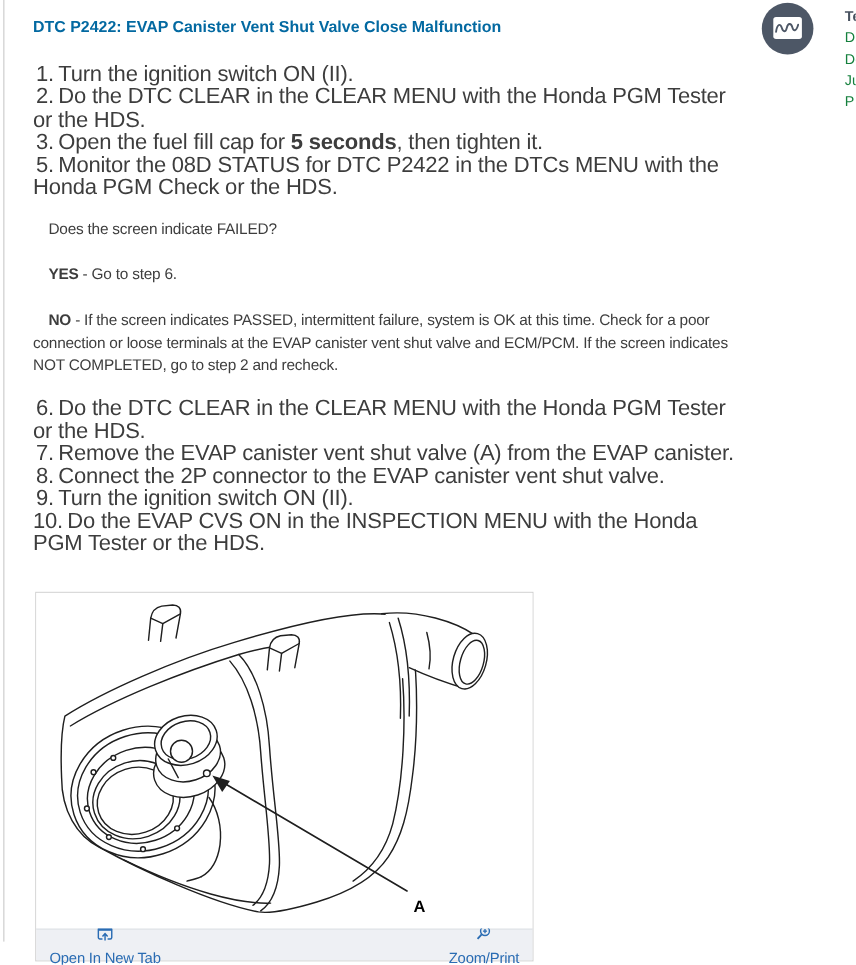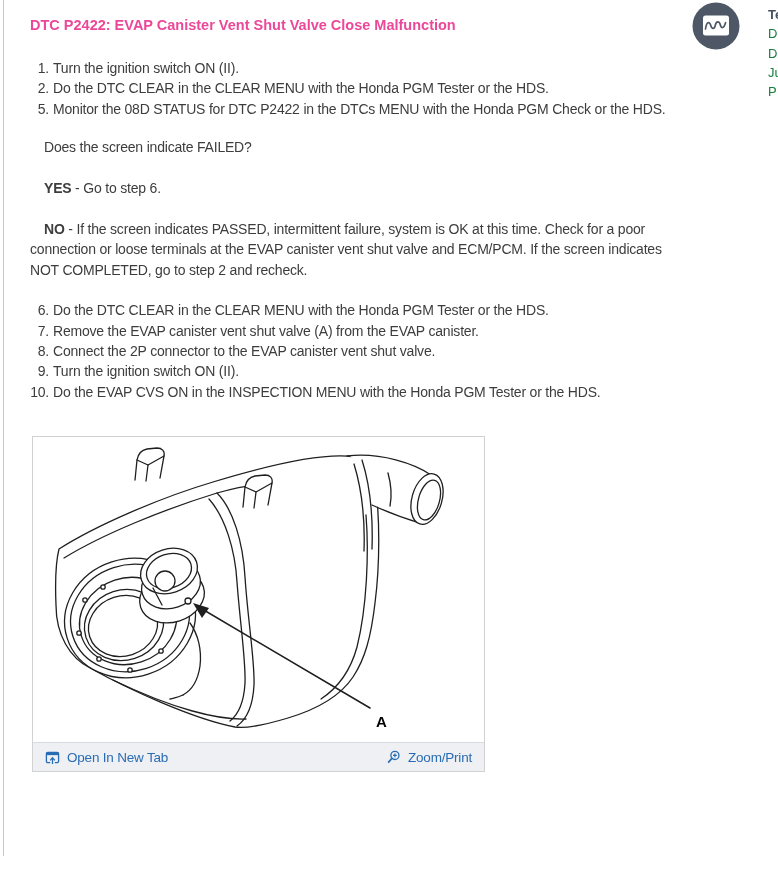--- a/index.html
+++ b/index.html
@@ -2,56 +2,57 @@
 <html><head>
 <meta charset="utf-8">
 <style>
   html,body{margin:0;padding:0;}
   body{
     width:778px;height:877px;background:#ffffff;position:relative;overflow:hidden;
     font-family:"Liberation Sans",sans-serif;color:#3d3d3d;
   }
   .left-border{position:absolute;left:3px;top:0;width:1px;height:856px;background:#c9c9c9;}
   .content{position:absolute;left:30px;top:0;width:642px;}
-  .page-title{font-size:14.5px;font-weight:bold;color:#ec4899;margin:17px 0 0 0;line-height:16px;}
+  .page-title{font-size:14.5px;font-weight:bold;color:#0369a1;margin:17px 0 0 0;line-height:16px;}
   .steps{margin-top:25px;}
   .steps-2{margin-top:20px;}
-  .step{font-size:14px;line-height:20.4px;letter-spacing:-0.2px;}
+  .step{font-size:20px;line-height:20.4px;letter-spacing:-0.2px;}
   .step .num{display:inline-block;min-width:19px;text-align:right;margin-right:4px;}
   .b{font-weight:bold;}
   .question{margin-top:18px;font-size:14px;line-height:20.4px;letter-spacing:-0.2px;text-indent:14px;}
   .answer{font-size:14px;line-height:20.4px;letter-spacing:-0.2px;text-indent:14px;}
   .answer.yes{margin-top:20px;}
   .answer.no{margin-top:21px;}
   
   .figure{margin:34px 0 0 2px;width:451px;border:1px solid #d2d2d2;background:#fff;}
   .figure-img{height:305px;position:relative;background:#fff;}
   .figure-bar{
     height:28px;background:#eef0f4;border-top:1px solid #d8dbe0;
     display:flex;align-items:center;justify-content:space-between;padding:0 12px;
   }
-  .bar-link{display:flex;align-items:center;gap:7px;color:#2a6cb3;font-size:13.5px;text-decoration:none;cursor:pointer;letter-spacing:-0.2px;}
+  .bar-link{display:flex;align-items:center;gap:7px;color:#2a6cb3;font-size:13.5px;text-decoration:none;cursor:pointer;letter-spacing:-0.2px;flex-direction:column;}
   .bar-link svg{display:block;}
   
   .avatar{position:absolute;left:692px;top:2px;width:48px;height:48px;cursor:pointer;}
   .mini-nav{position:absolute;left:768px;top:5px;font-size:13px;line-height:19.3px;white-space:nowrap;}
   .mini-nav .nav-head{font-weight:bold;color:#47515f;}
   .mini-nav a{display:block;color:#15803d;text-decoration:none;cursor:pointer;}
 </style>
 </head>
 <body>
 
 <div class="left-border"></div>
 
 <div class="content">
   <h1 class="page-title">DTC P2422: EVAP Canister Vent Shut Valve Close Malfunction</h1>
 
   <div class="steps" id="steps1">
       <div class="step"><span class="num">1.</span><span><span>Turn the ignition switch ON (II).</span></span></div>
       <div class="step"><span class="num">2.</span><span><span>Do the DTC CLEAR in the CLEAR MENU with the Honda PGM Tester or the HDS.</span></span></div>
+      <div class="step"><span class="num">3.</span><span><span>Open the fuel fill cap for </span><span class="b">5 seconds</span><span>, then tighten it.</span></span></div>
       <div class="step"><span class="num">5.</span><span><span>Monitor the 08D STATUS for DTC P2422 in the DTCs MENU with the Honda PGM Check or the HDS.</span></span></div>
     </div>
 
   <div class="question">Does the screen indicate FAILED?</div>
 
   <div class="answer yes"><span class="b">YES</span><span> - Go to step 6.</span></div>
 
   <div class="answer no"><span class="b">NO</span><span> - If the screen indicates PASSED, intermittent failure, system is OK at this time. Check for a poor connection or loose terminals at the EVAP canister vent shut valve and ECM/PCM. If the screen indicates NOT COMPLETED, go to step 2 and recheck.</span></div>
 
   <div class="steps steps-2" id="steps2">

